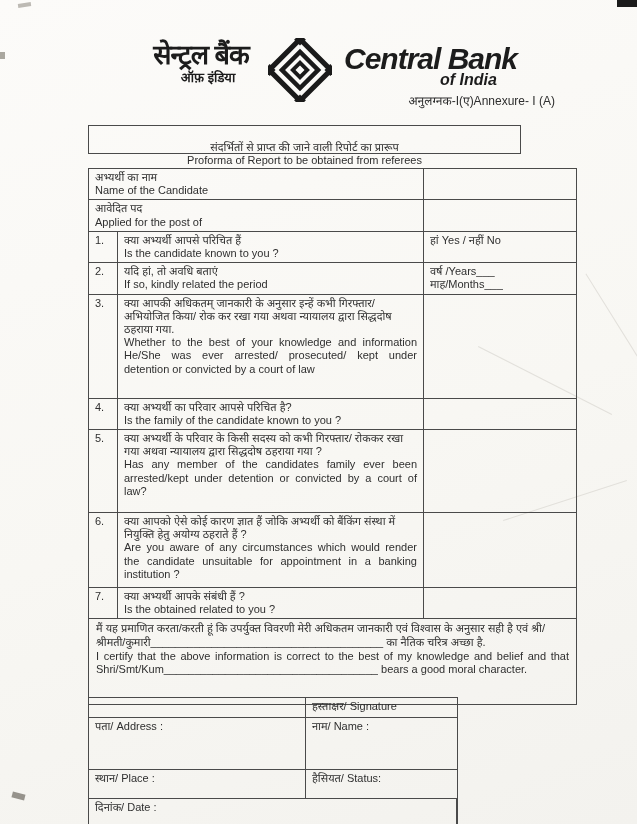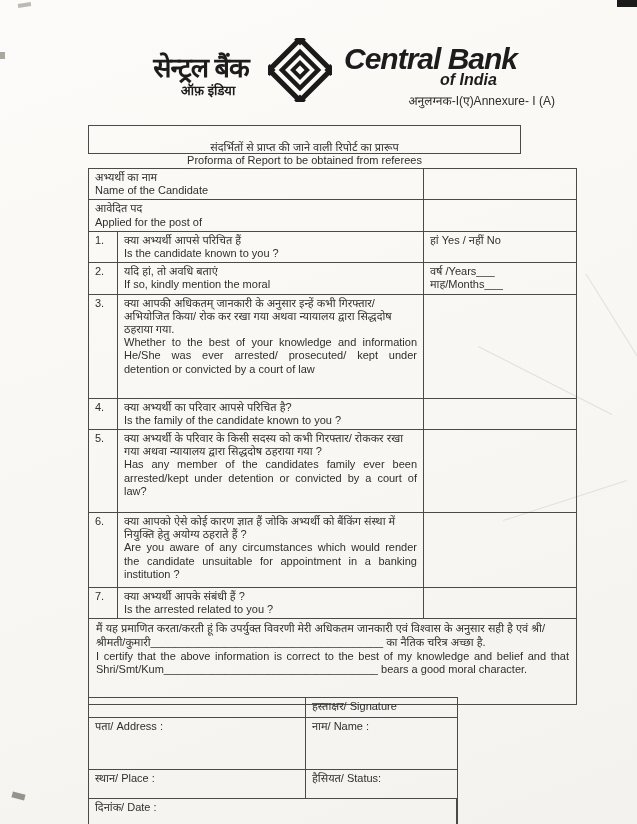--- a/index.html
+++ b/index.html
@@ -7,21 +7,21 @@
     position:relative;
     width:637px;height:824px;
     margin:0 auto;
     background:linear-gradient(160deg,#fcfbf9 0%,#f8f7f3 55%,#f3f2ee 100%);
     font-family:"Liberation Sans","DejaVu Sans",sans-serif;
     color:#333;
     overflow:hidden;
   }
   
   .logo-hindi{position:absolute;left:134px;top:40px;width:134px;text-align:center;color:#1c1c1c;}
-  .logo-hindi .main{font-size:27px;font-weight:bold;line-height:30px;letter-spacing:-1px;margin-top:13px;}
+  .logo-hindi .main{font-size:27px;font-weight:bold;line-height:30px;letter-spacing:-1px;}
   .logo-hindi .sub{font-size:13px;font-weight:bold;margin-top:-2px;padding-left:14px;}
   .logo-mark{position:absolute;left:268px;top:38px;width:64px;height:64px;}
   .logo-en{position:absolute;left:344px;top:44px;color:#1c1c1c;font-style:italic;}
   .logo-en .main{font-size:30px;font-weight:bold;line-height:30px;letter-spacing:-1px;}
   .logo-en .sub{font-size:16px;font-weight:bold;margin-top:-3px;margin-left:96px;}
   .annexure{position:absolute;top:92px;left:355px;width:200px;text-align:right;font-size:12px;color:#2e2e2e;}
   
   .titlebox{
     position:absolute;left:88px;top:125px;width:433px;height:29px;
     border:1px solid #4a4a4a;box-sizing:border-box;
@@ -131,21 +131,21 @@
         <div>क्या अभ्यर्थी आपसे परिचित हैं</div>
         <div class="en">Is the candidate known to you ?</div>
       </div>
       <div class="c-a">हां Yes / नहीं No</div>
     </div>
 
     <div class="trow r-q2">
       <div class="c-serial">2.</div>
       <div class="c-q">
         <div>यदि हां, तो अवधि बताएं</div>
-        <div class="en">If so, kindly mention the moral</div>
+        <div class="en">If so, kindly related the period</div>
       </div>
       <div class="c-a">वर्ष /Years___ माह/Months___</div>
     </div>
 
     <div class="trow r-q3">
       <div class="c-serial">3.</div>
       <div class="c-q">
         <div>क्या आपकी अधिकतम् जानकारी के अनुसार इन्हें कभी गिरफ्तार/ अभियोजित किया/ रोक कर रखा गया अथवा न्यायालय द्वारा सिद्धदोष ठहराया गया.</div>
         <div class="en">Whether to the best of your knowledge and information He/She was ever arrested/ prosecuted/ kept under detention or convicted by a court of law</div>
       </div>
@@ -176,21 +176,21 @@
         <div>क्या आपको ऐसे कोई कारण ज्ञात हैं जोकि अभ्यर्थी को बैंकिंग संस्था में नियुक्ति हेतु अयोग्य ठहराते हैं ?</div>
         <div class="en">Are you aware of any circumstances which would render the candidate unsuitable for appointment in a banking institution ?</div>
       </div>
       <div class="c-a"></div>
     </div>
 
     <div class="trow r-q7">
       <div class="c-serial">7.</div>
       <div class="c-q">
         <div>क्या अभ्यर्थी आपके संबंधी हैं ?</div>
-        <div class="en">Is the arrested related to you ?</div>
+        <div class="en">Is the obtained related to you ?</div>
       </div>
       <div class="c-a"></div>
     </div>
 
     <div class="trow r-cert">
       <div class="c-full">
         <div>मैं यह प्रमाणित करता/करती हूं कि उपर्युक्त विवरणी मेरी अधिकतम जानकारी एवं विश्वास के अनुसार सही है एवं श्री/श्रीमती/कुमारी______________________________________ का नैतिक चरित्र अच्छा है.</div>
         <div class="cert-en">I certify that the above information is correct to the best of my knowledge and belief and that Shri/Smt/Kum___________________________________ bears a good moral character.</div>
       </div>
     </div>

